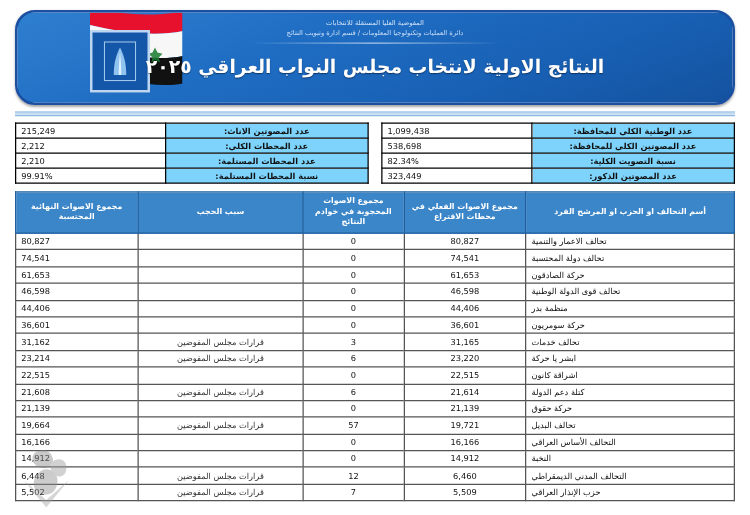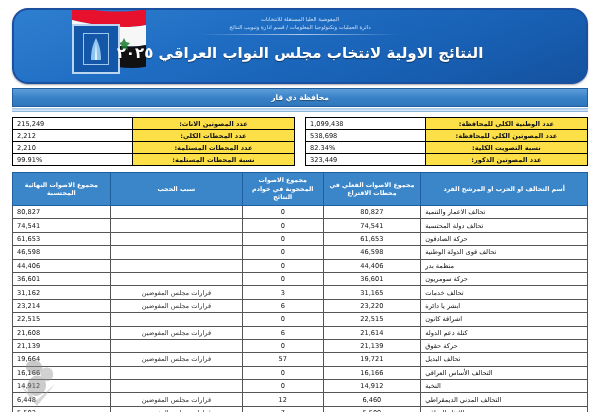--- a/index.html
+++ b/index.html
@@ -86,21 +86,21 @@
   table{border-collapse:collapse;}
   .stats-tbl{width:50%;table-layout:fixed;}
   .stats-tbl td{
     border:1px solid #000;
     height:11px;padding:0 4px;
     font-size:6.6px;
     white-space:nowrap;
     overflow:hidden;
   }
   .stats-lbl{
-    background:#fde047;
+    background:#7dd3fc;
     text-align:center;
     font-weight:bold;
     width:58%;
   }
   .stats-val{
     background:#ffffff;
     text-align:left;
     direction:ltr;
     width:42%;
   }
@@ -180,21 +180,20 @@
         <div class="org-line2">دائرة العمليات وتكنولوجيا المعلومات / قسم ادارة وتبويب النتائج</div>
         <div class="org-rule"></div>
       </div>
 
       <div class="main-title">النتائج الاولية لانتخاب مجلس النواب العراقي ٢٠٢٥</div>
     </div>
   </div>
 </div>
 
 <div class="gov-wrap">
-  <div class="gov-bar">محافظة ذي قار</div>
   <div class="gov-underline"></div>
 </div>
 
 <div class="stats-wrap">
 
   <table class="stats-tbl">
     <tbody>
       <tr>
         <td class="stats-lbl">عدد الوطنية الكلي للمحافظة:</td>
         <td class="stats-val">1,099,438</td>
@@ -299,21 +298,21 @@
           <td class="c-total">36,601</td>
         </tr>
         <tr>
           <td class="c-name">تحالف خدمات</td>
           <td class="c-num">31,165</td>
           <td class="c-num">3</td>
           <td class="c-reason">قرارات مجلس المفوضين</td>
           <td class="c-total">31,162</td>
         </tr>
         <tr>
-          <td class="c-name">ابشر يا دائرة</td>
+          <td class="c-name">ابشر يا حركة</td>
           <td class="c-num">23,220</td>
           <td class="c-num">6</td>
           <td class="c-reason">قرارات مجلس المفوضين</td>
           <td class="c-total">23,214</td>
         </tr>
         <tr>
           <td class="c-name">اشراقة كانون</td>
           <td class="c-num">22,515</td>
           <td class="c-num">0</td>
           <td class="c-reason"></td>

